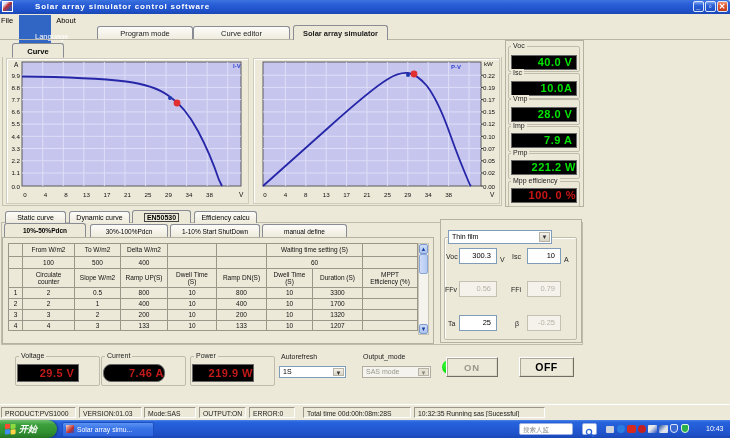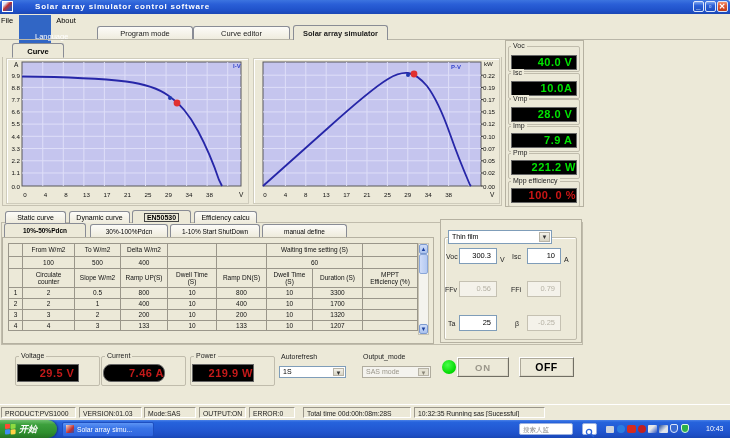--- a/index.html
+++ b/index.html
@@ -315,21 +315,21 @@
 <div class="blabel" style="left:105px;top:352px;">Current</div>
 <div class="bbox" style="left:103px;top:364px;width:62px;height:18px;line-height:16px;border-radius:8px;">7.46 A</div>
 <div class="bgb" style="left:190px;top:356px;width:85px;height:30px;"></div>
 <div class="blabel" style="left:194px;top:352px;">Power</div>
 <div class="bbox" style="left:192px;top:364px;width:62px;height:18px;line-height:16px;">219.9 W</div>
 <div class="rlab" style="left:281px;top:353px;">Autorefresh</div>
 <div class="combo" style="left:279px;top:366px;width:67px;height:12px;line-height:10px;padding-left:3px;">1S<span class="cbtn">▼</span></div>
 <div class="rlab" style="left:363px;top:353px;">Output_mode</div>
 <div class="combod" style="left:362px;top:366px;width:69px;height:12px;line-height:10px;padding-left:3px;">SAS mode<span class="cbtn" style="background:#e4e1d2;color:#8a8678;">▼</span></div>
 <div class="abs" style="left:442px;top:360px;width:14px;height:14px;border-radius:50%;background:radial-gradient(circle at 40% 35%,#4aff4a,#00d800 70%,#00b000);"></div>
-<div class="btn" style="left:457px;top:357px;width:52px;height:20px;font-size:9.5px;font-weight:bold;color:#9a968a;line-height:19px;letter-spacing:1px;">ON</div>
+<div class="btn" style="left:446px;top:357px;width:52px;height:20px;font-size:9.5px;font-weight:bold;color:#9a968a;line-height:19px;letter-spacing:1px;">ON</div>
 <div class="btn" style="left:519px;top:357px;width:55px;height:20px;font-size:10.5px;font-weight:bold;color:#000;line-height:19px;letter-spacing:0.5px;">OFF</div>
 
 <div class="abs" id="status">
   <div class="spanel" style="left:1px;width:75px;">PRODUCT:PVS1000</div>
   <div class="spanel" style="left:79px;width:63px;">VERSION:01.03</div>
   <div class="spanel" style="left:144px;width:52px;">Mode:SAS</div>
   <div class="spanel" style="left:199px;width:47px;">OUTPUT:ON</div>
   <div class="spanel" style="left:249px;width:46px;">ERROR:0</div>
   <div class="spanel" style="left:303px;width:108px;">Total time 00d:00h:08m:28S</div>
   <div class="spanel" style="left:414px;width:131px;">10:32:35 Running sas [Sucessful]</div>

